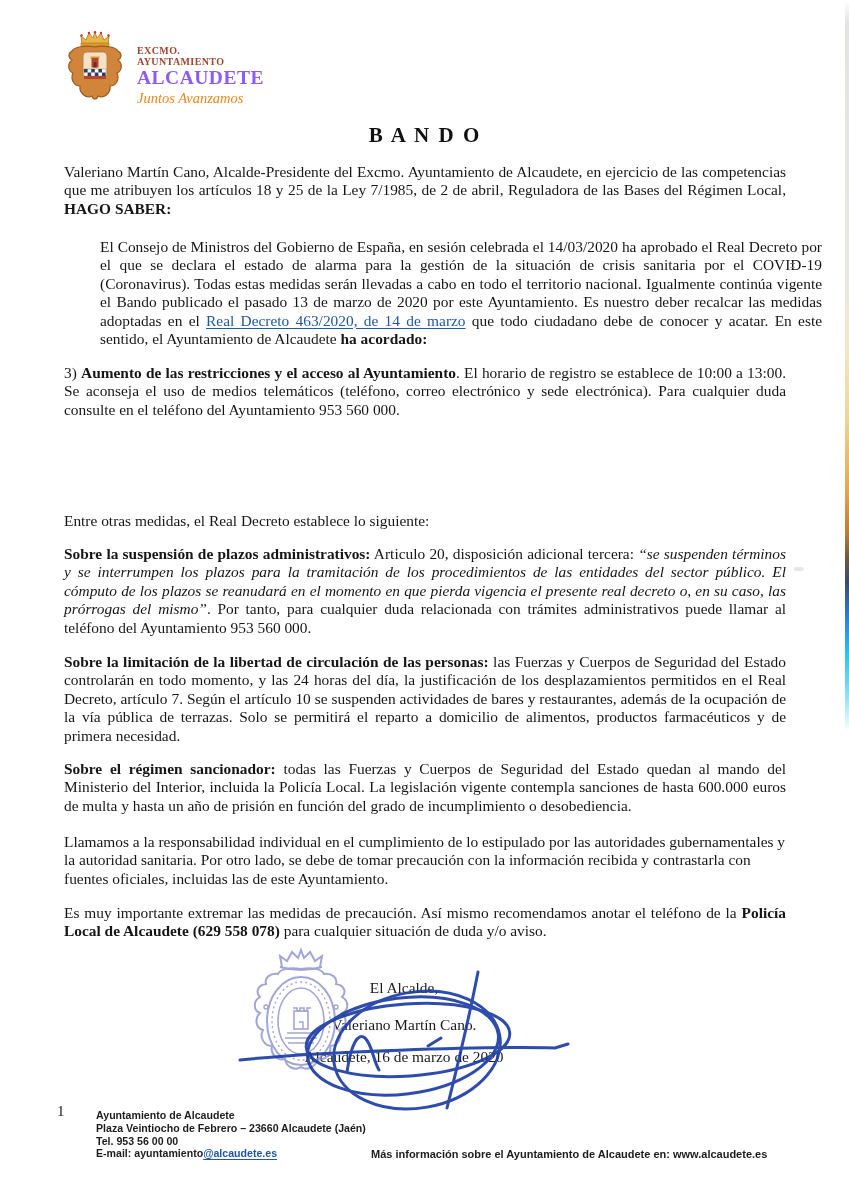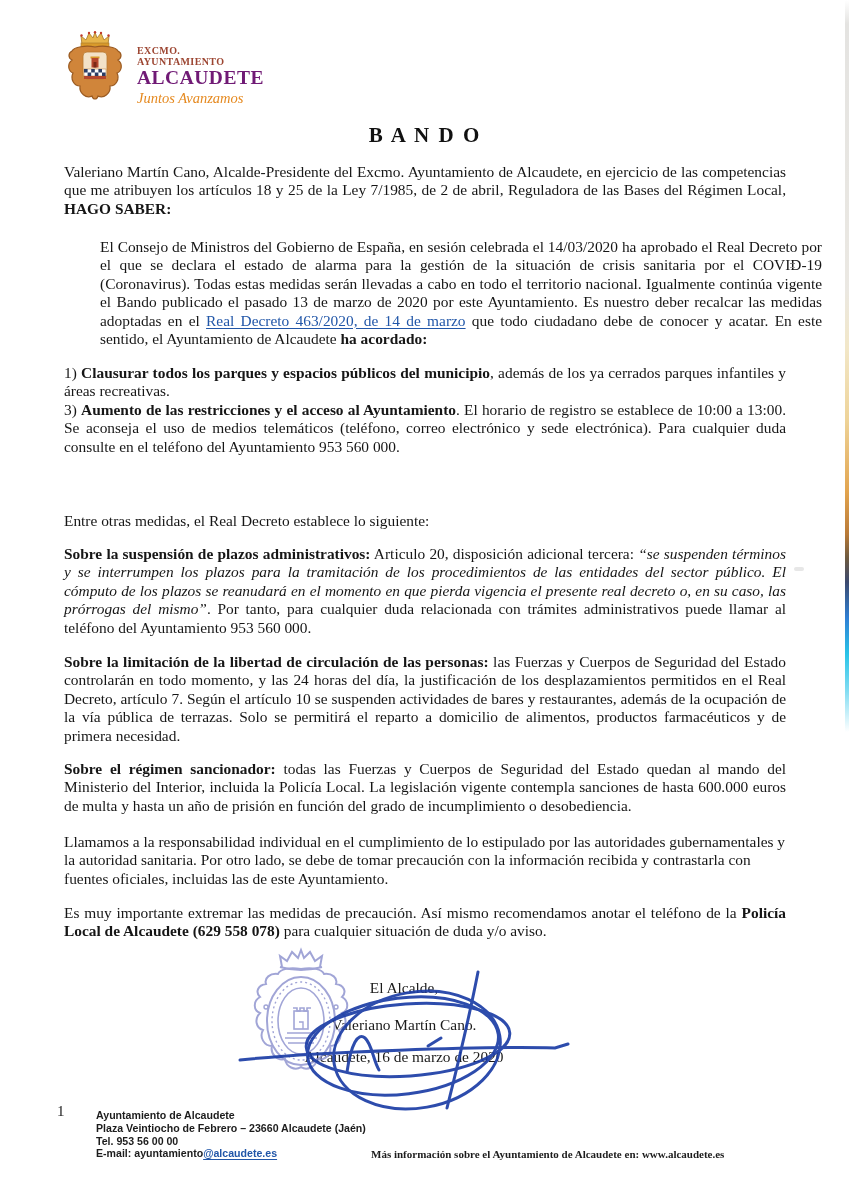--- a/index.html
+++ b/index.html
@@ -22,42 +22,42 @@
     text-align:center;font-size:21px;font-weight:bold;letter-spacing:2px;
     color:#111;
   }
   b{font-weight:bold;}
   i{font-style:italic;}
   .link{color:#2156a8;text-decoration:underline;text-underline-offset:2px;cursor:pointer;}
   
   .logo-art{position:absolute;left:66px;top:31px;}
   .logo-text{position:absolute;left:137px;top:45px;width:130px;}
   .logo-line1{font-size:10px;font-weight:bold;letter-spacing:0.4px;color:#9c4531;}
-  .logo-line2{font-size:19.5px;font-weight:bold;letter-spacing:0.5px;color:#701a75;margin-top:0px;}
+  .logo-line2{font-size:19.5px;font-weight:bold;letter-spacing:0.5px;color:#8b5cf6;margin-top:0px;}
   .logo-tagline{font-size:14.5px;font-style:italic;font-weight:normal;color:#e5891f;margin-top:1px;}
   
   .sig-line{
     position:absolute;left:154px;width:500px;text-align:center;
     font-size:15.4px;color:#1b1b1b;
   }
   .stamp{position:absolute;left:242px;top:947px;opacity:0.8;}
   .scrawl{position:absolute;left:225px;top:938px;opacity:0.92;}
   
   .footer-pagenum{
     position:absolute;left:57px;top:1103px;
     font-size:15px;color:#222;
   }
   .footer-left{
     position:absolute;left:96px;top:1109px;
     font-family:"Liberation Sans", sans-serif;
     font-size:10.6px;font-weight:bold;line-height:12.8px;color:#1c1c1c;
   }
   .footer-right{
     position:absolute;left:371px;top:1148px;
-    font-family:Liberation Serif, serif;
+    font-family:Liberation Sans, sans-serif;
     font-size:11px;font-weight:bold;color:#1c1c1c;
   }
   
   .edge-strip{
     position:absolute;right:0;top:0;bottom:0;width:4px;
     background:linear-gradient(to bottom,
       rgba(190,190,185,0) 0%,
       rgba(195,193,188,0.45) 2%,
       rgba(214,209,198,0.5) 24%,
       #f2e7c8 29%,
@@ -118,21 +118,20 @@
 
 <div class="para" style="top:163px;">
   <span>Valeriano Martín Cano, Alcalde-Presidente del Excmo. Ayuntamiento de Alcaudete, en ejercicio de las competencias que me atribuyen los artículos 18 y 25 de la Ley 7/1985, de 2 de abril, Reguladora de las Bases del Régimen Local, </span><b>HAGO SABER:</b>
 </div>
 
 <div class="para" style="top:238px;margin-left:36px;">
   <span>El Consejo de Ministros del Gobierno de España, en sesión celebrada el 14/03/2020 ha aprobado el Real Decreto por el que se declara el estado de alarma para la gestión de la situación de crisis sanitaria por el COVID-19 (Coronavirus). Todas estas medidas serán llevadas a cabo en todo el territorio nacional. Igualmente continúa vigente el Bando publicado el pasado 13 de marzo de 2020 por este Ayuntamiento. Es nuestro deber recalcar las medidas adoptadas en el </span><span class="link">Real Decreto 463/2020, de 14 de marzo</span><span> que todo ciudadano debe de conocer y acatar. En este sentido, el Ayuntamiento de Alcaudete </span><b>ha acordado:</b>
 </div>
 
 <div class="para" style="top:364px;">
-  <p><span>1) </span><b>Clausurar todos los parques y espacios públicos del municipio</b><span>, además de los ya cerrados parques infantiles y áreas recreativas.</span></p>
   <p><span>3) </span><b>Aumento de las restricciones y el acceso al Ayuntamiento</b><span>. El horario de registro se establece de 10:00 a 13:00. Se aconseja el uso de medios telemáticos (teléfono, correo electrónico y sede electrónica). Para cualquier duda consulte en el teléfono del Ayuntamiento 953 560 000.</span></p>
 </div>
 
 <div class="para left-align" style="top:512px;">
   <span>Entre otras medidas, el Real Decreto establece lo siguiente:</span>
 </div>
 
 <div class="para" style="top:545px;">
   <b>Sobre la suspensión de plazos administrativos:</b><span> Articulo 20, disposición adicional tercera: </span><i>“se suspenden términos y se interrumpen los plazos para la tramitación de los procedimientos de las entidades del sector público. El cómputo de los plazos se reanudará en el momento en que pierda vigencia el presente real decreto o, en su caso, las prórrogas del mismo”</i><span>. Por tanto, para cualquier duda relacionada con trámites administrativos puede llamar al teléfono del Ayuntamiento 953 560 000.</span>
 </div>

